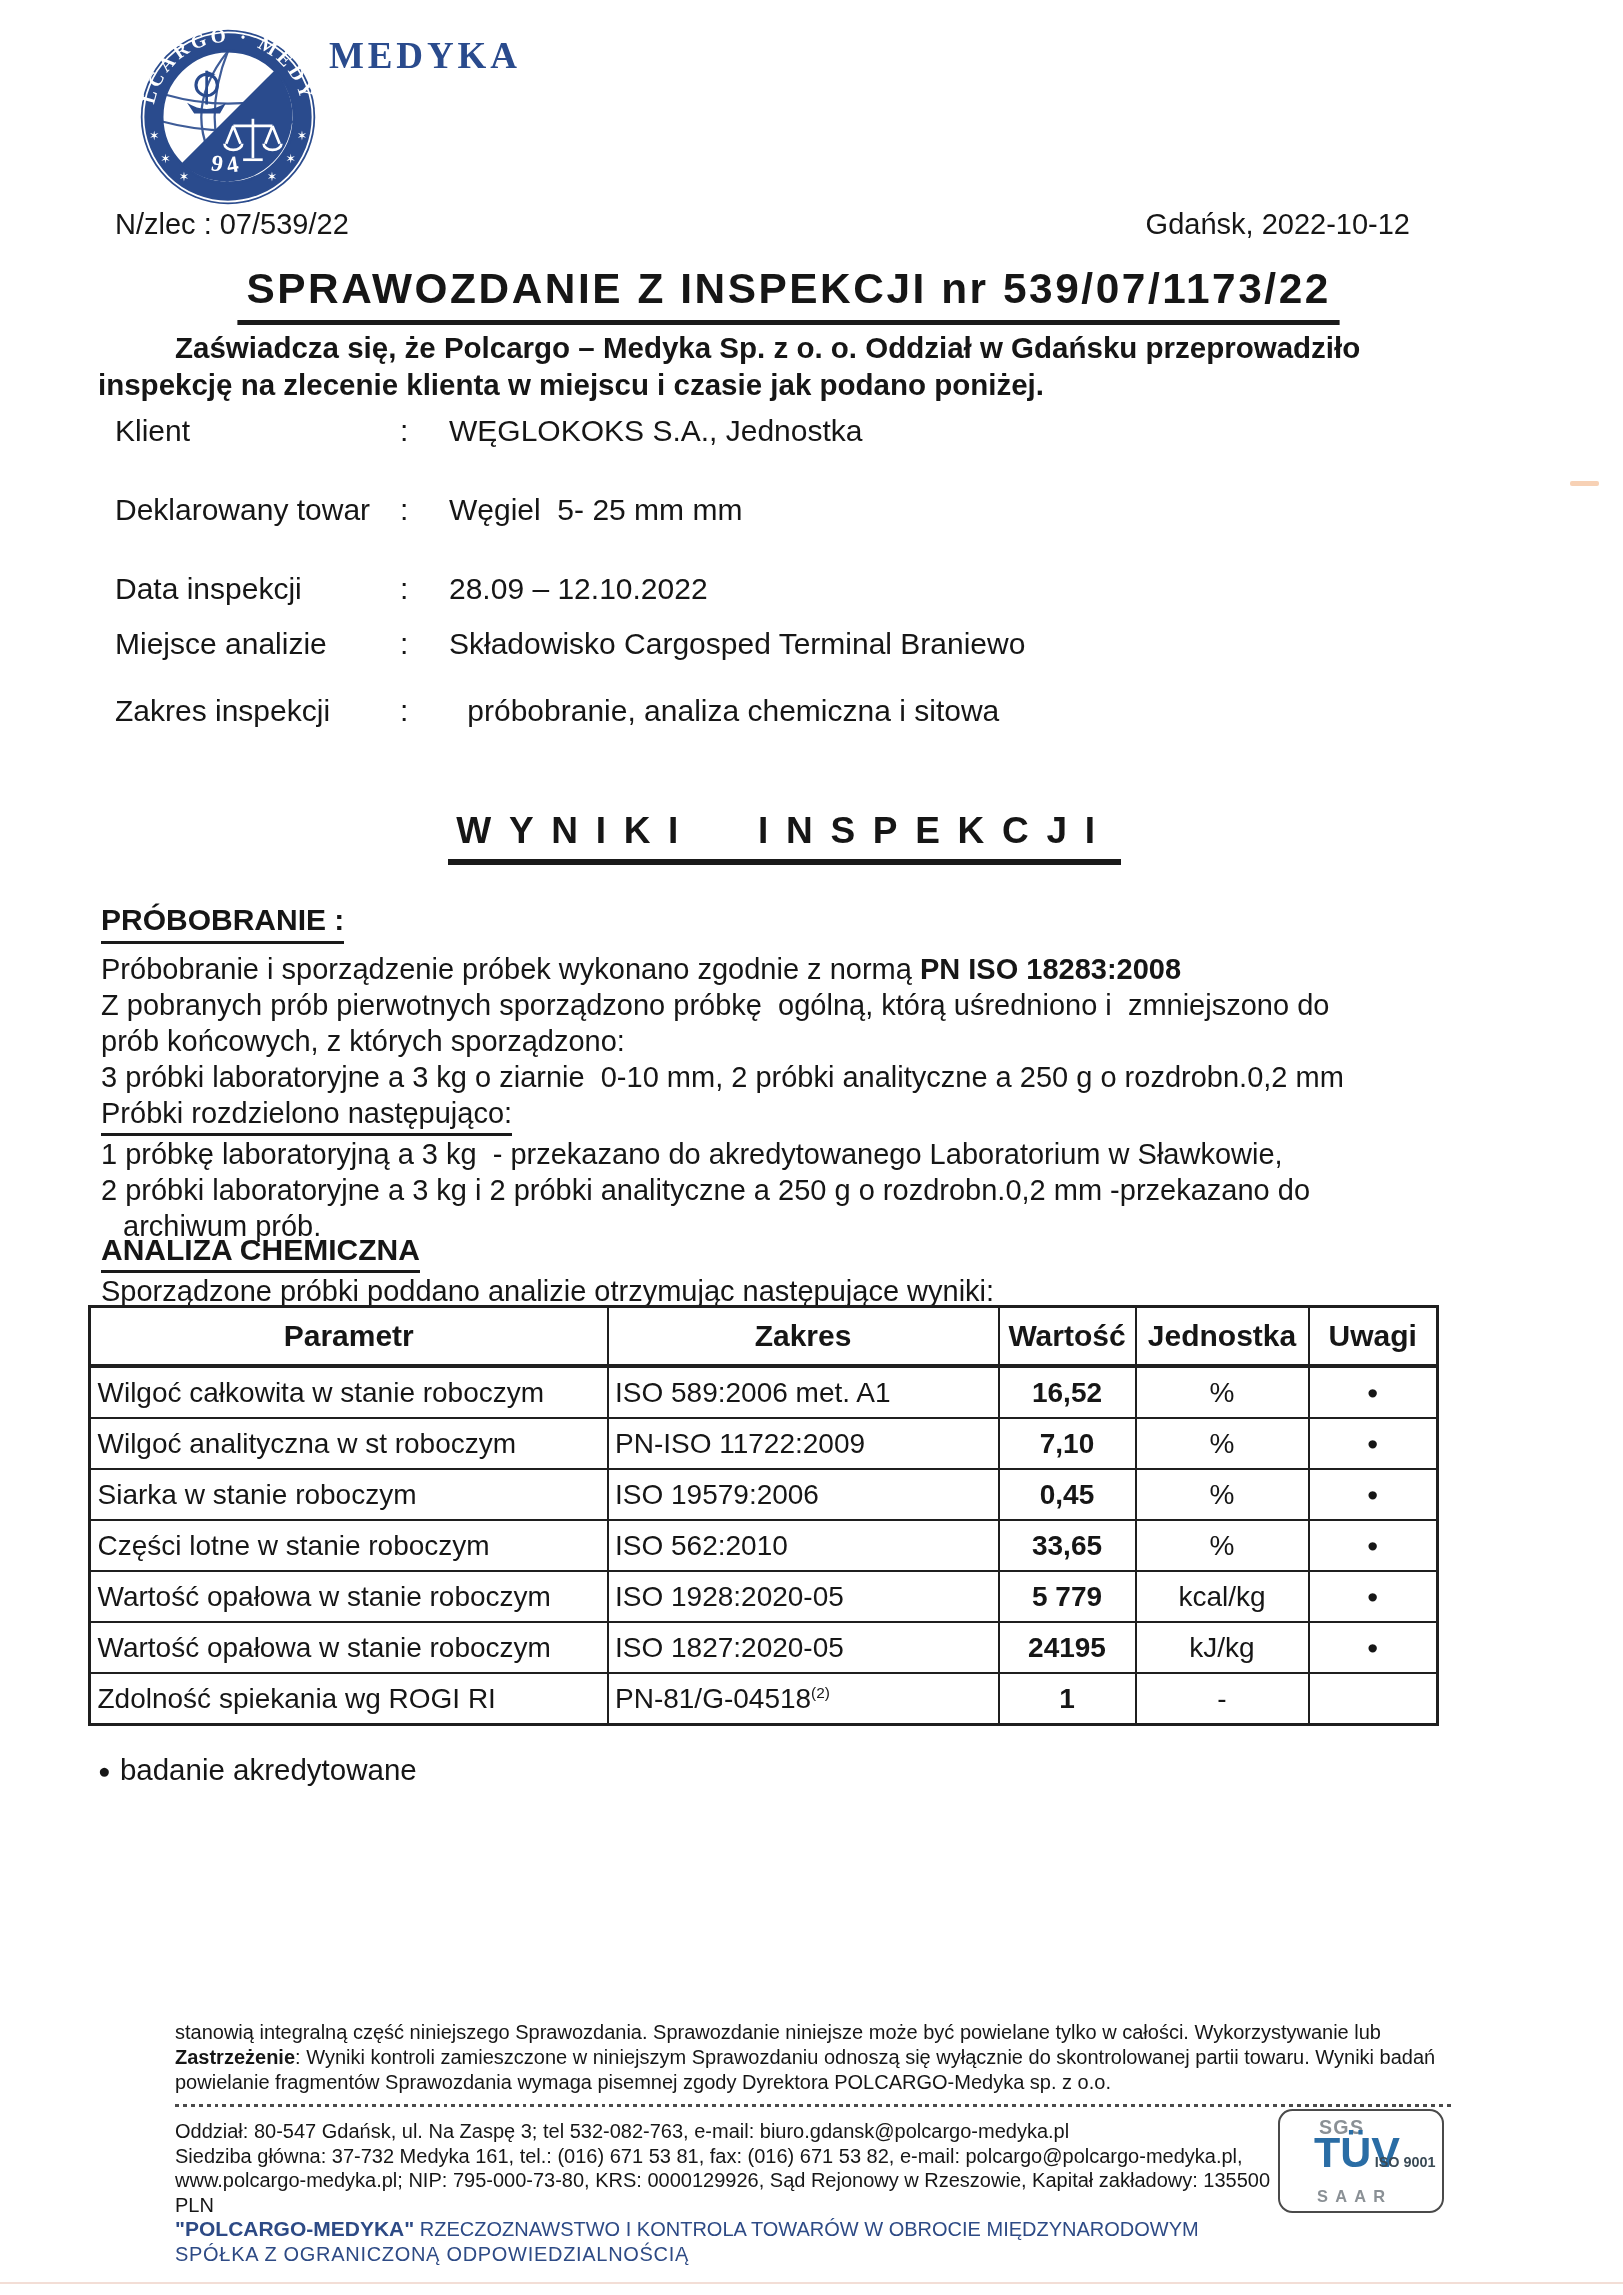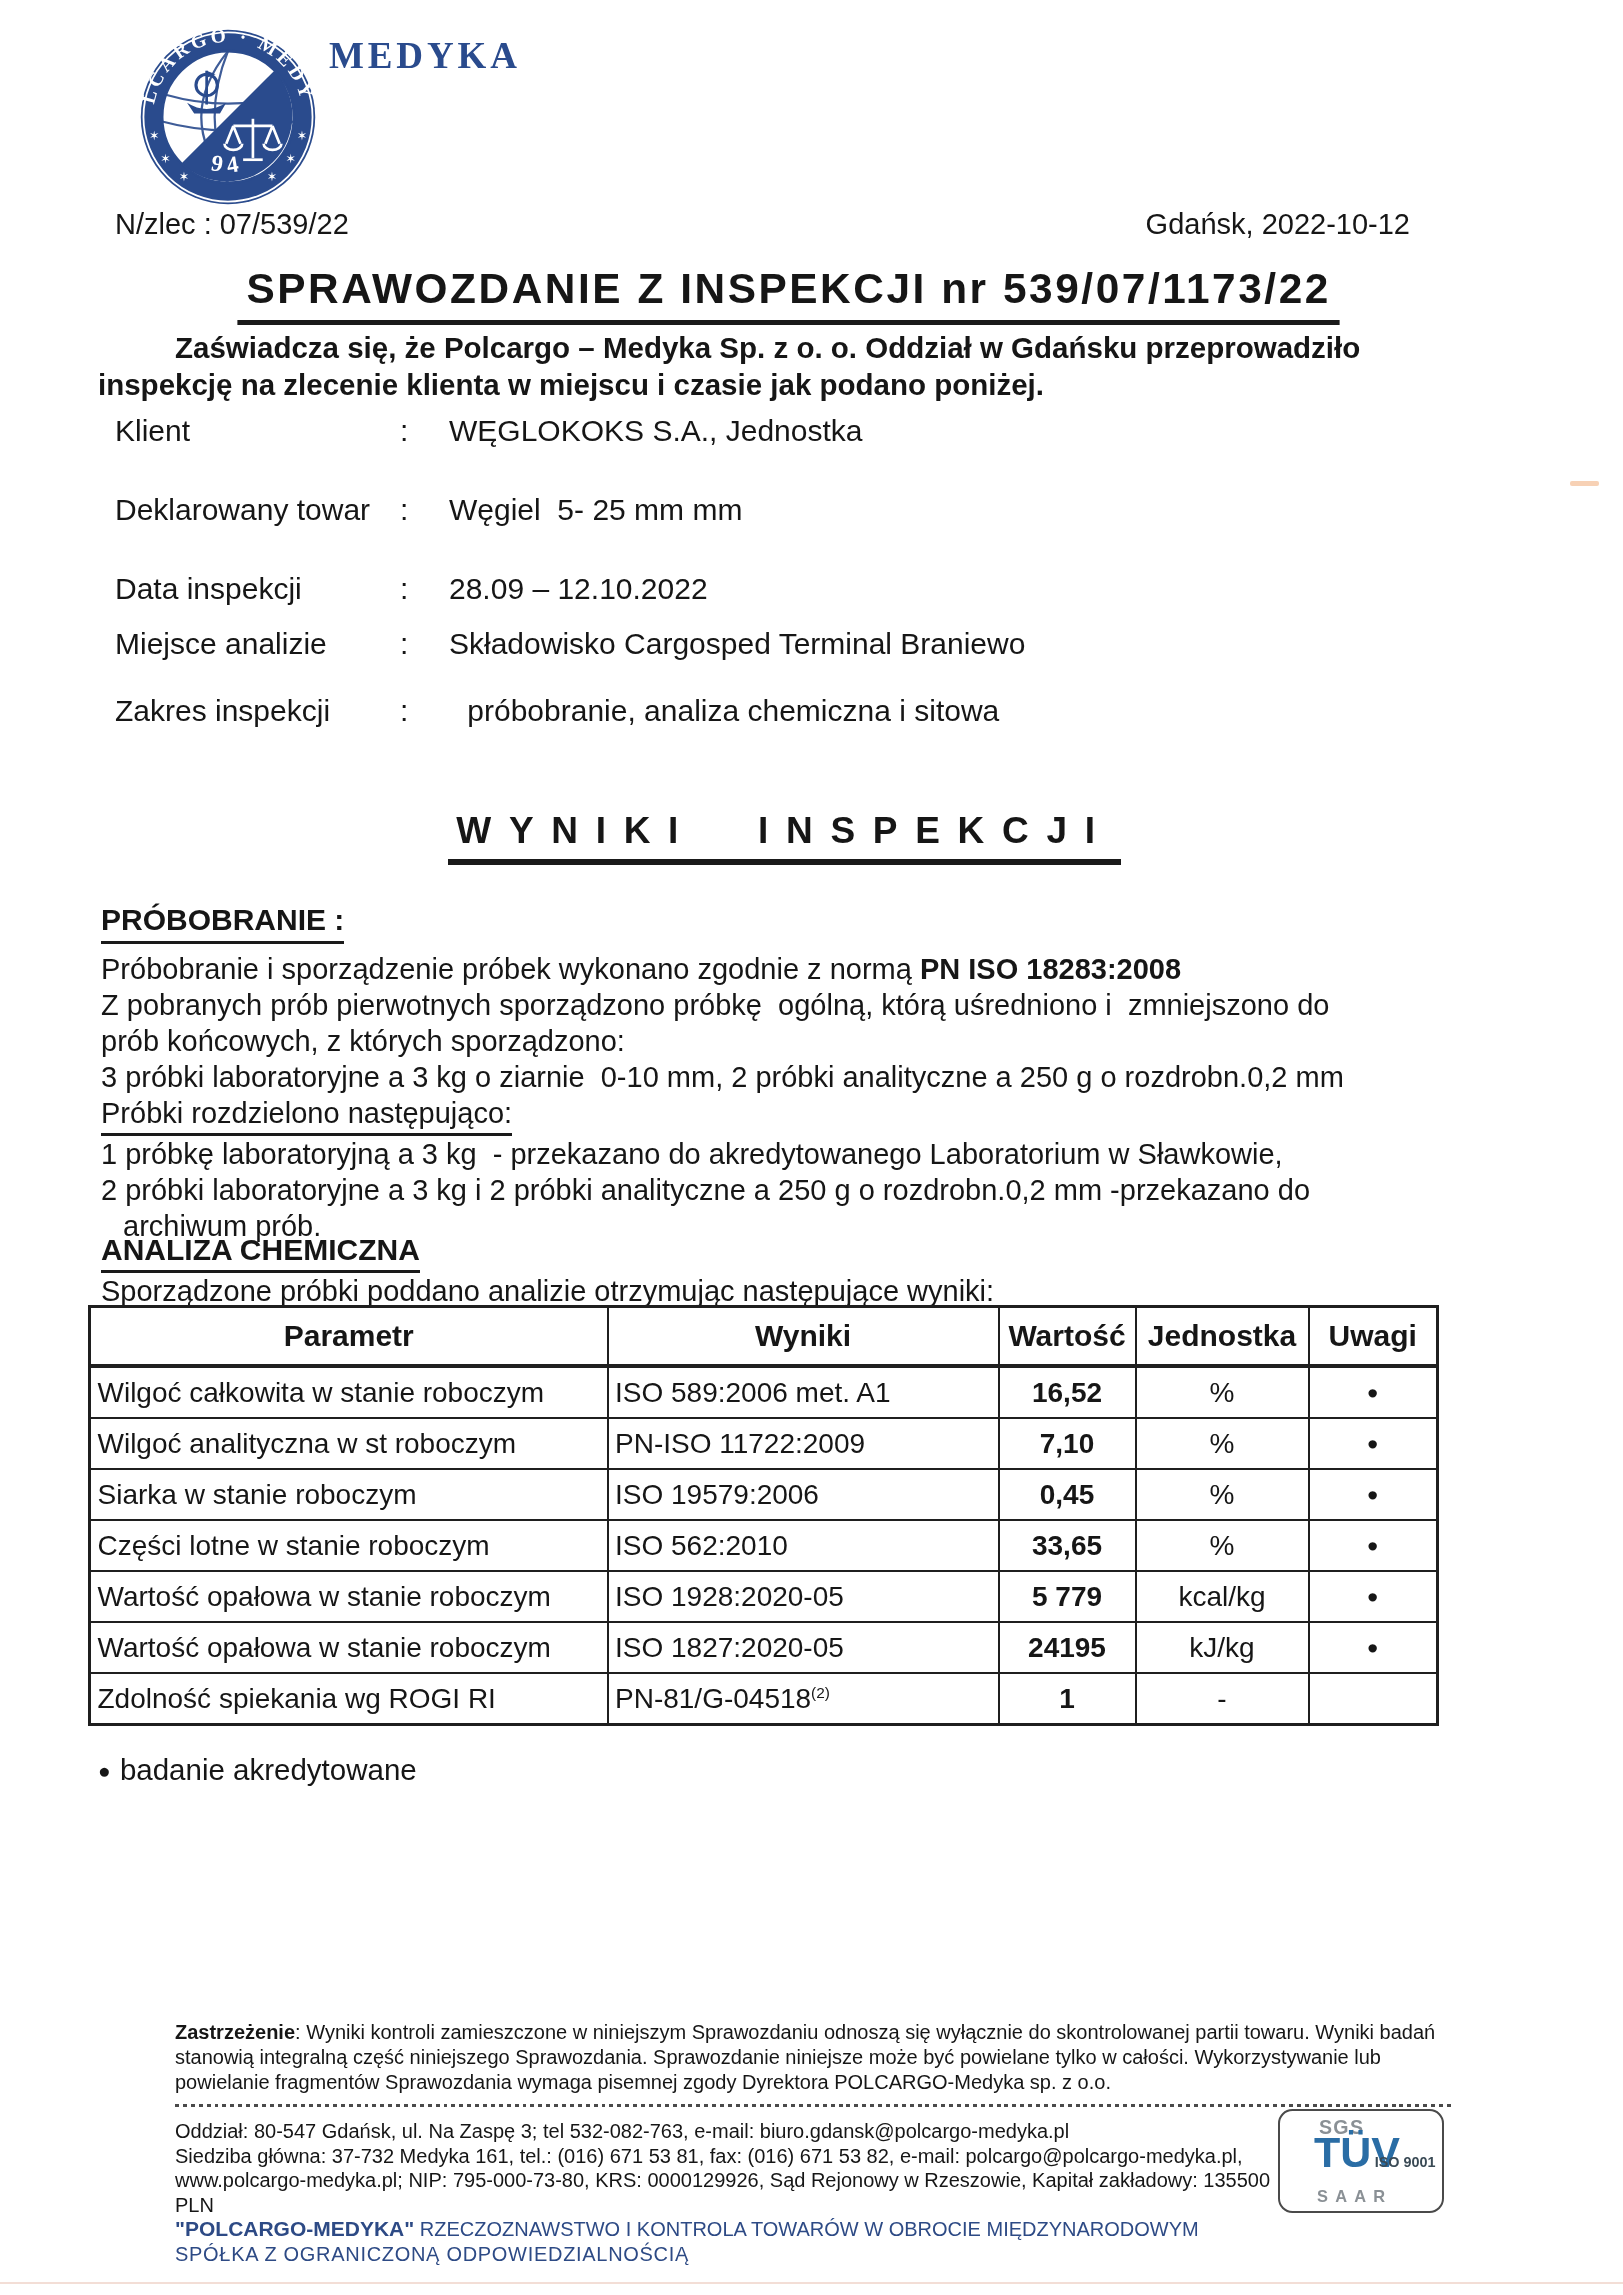--- a/index.html
+++ b/index.html
@@ -203,21 +203,21 @@
     <colgroup>
       <col style="width:518px">
         <col style="width:391px">
         <col style="width:137px">
         <col style="width:173px">
         <col style="width:129px">
     </colgroup>
     <thead>
       <tr>
         <th>Parametr</th>
-        <th>Wyniki</th>
+        <th>Zakres</th>
         <th>Wartość</th>
         <th>Jednostka</th>
         <th>Uwagi</th>
       </tr>
     </thead>
     <tbody>
       <tr>
         <td class="c-param">Wilgoć całkowita w stanie roboczym</td>
         <td class="c-method">ISO 589:2006 met. A1</td>
         <td class="c-value">16,52</td>
@@ -267,22 +267,22 @@
         <td class="c-note"></td>
       </tr>
     </tbody>
   </table>
 
   <div class="footnote">
     <span class="dot">●</span><span>badanie akredytowane</span>
   </div>
 
   <div class="disclaimer">
+    <div>stanowią integralną część niniejszego Sprawozdania. Sprawozdanie niniejsze może być powielane tylko w całości. Wykorzystywanie lub</div>
     <div><b>Zastrzeżenie</b><span>: Wyniki kontroli zamieszczone w niniejszym Sprawozdaniu odnoszą się wyłącznie do skontrolowanej partii towaru. Wyniki badań</span></div>
-    <div>stanowią integralną część niniejszego Sprawozdania. Sprawozdanie niniejsze może być powielane tylko w całości. Wykorzystywanie lub</div>
     <div>powielanie fragmentów Sprawozdania wymaga pisemnej zgody Dyrektora POLCARGO-Medyka sp. z o.o.</div>
   </div>
 
   <div class="dotted-sep"></div>
 
   <div class="footer-address">
     <div>Oddział: 80-547 Gdańsk, ul. Na Zaspę 3; tel  532-082-763, e-mail: biuro.gdansk@polcargo-medyka.pl</div>
     <div>Siedziba główna:  37-732 Medyka 161, tel.: (016) 671 53 81, fax: (016) 671 53 82, e-mail: polcargo@polcargo-medyka.pl,</div>
     <div>www.polcargo-medyka.pl; NIP: 795-000-73-80, KRS: 0000129926, Sąd Rejonowy w Rzeszowie, Kapitał zakładowy: 135500 PLN</div>
     <div class="footer-blue">

